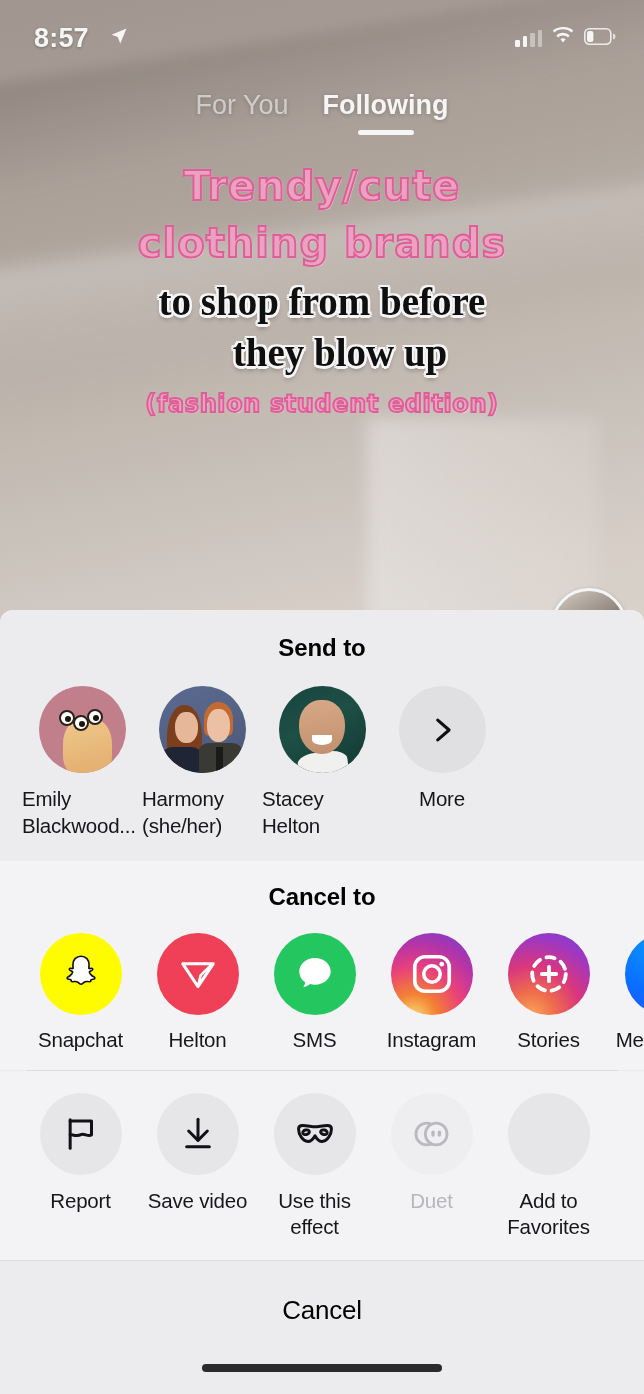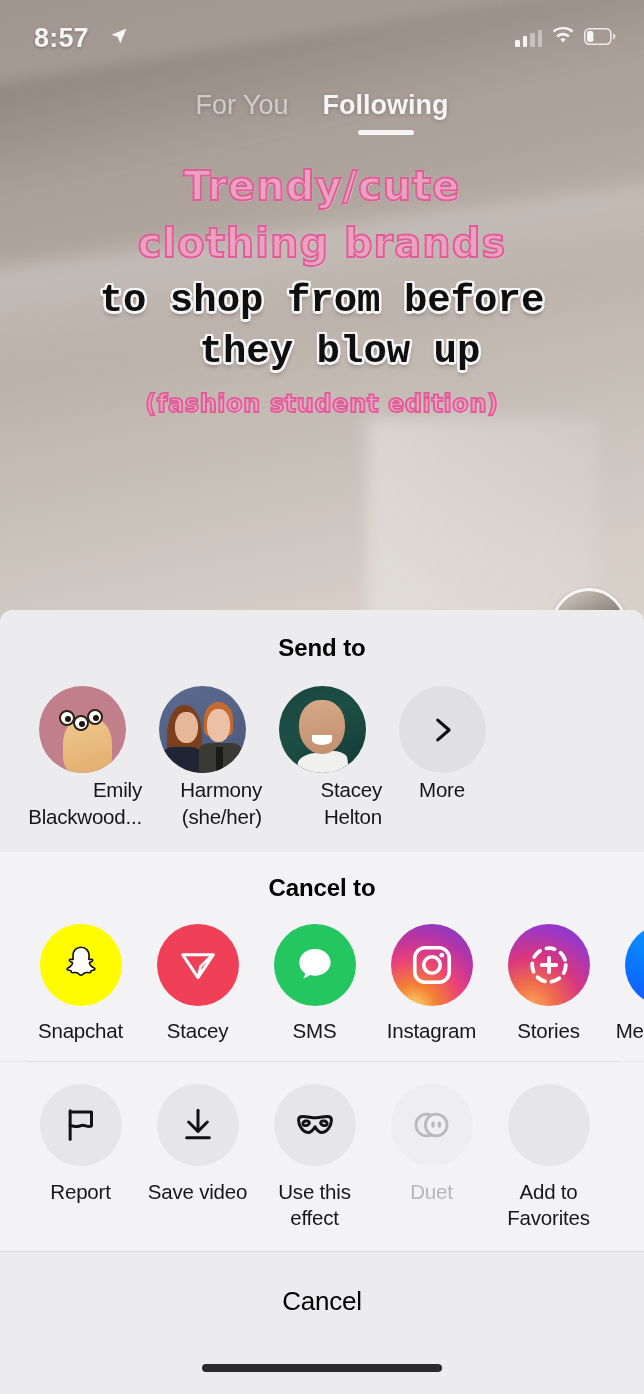--- a/index.html
+++ b/index.html
@@ -58,21 +58,21 @@
 
   
   #caption { position:absolute; top:165px; left:0; right:0; z-index:11;
     text-align:center; line-height:1.07; }
   .cap-line { display:block; }
   .cap-pink { font-family:"DejaVu Sans", sans-serif; font-weight:bold;
     font-size:40px; letter-spacing:1px; color:#f4a9c8;
     -webkit-text-stroke:2px #e8629e;
     text-shadow:0 0 2px #fff, 1px 1px 0 rgba(255,255,255,0.85); }
   .cap-pink.small { font-size:24px; letter-spacing:0.6px; }
-  .cap-black { font-family:Liberation Mono, monospace; font-weight:bold;
+  .cap-black { font-family:Liberation Serif, serif; font-weight:bold;
     font-size:39px; color:#101010; letter-spacing:0px;
     text-shadow:
       -2px -2px 0 #fff, 2px -2px 0 #fff, -2px 2px 0 #fff, 2px 2px 0 #fff,
       0 -2.5px 0 #fff, 0 2.5px 0 #fff, -2.5px 0 0 #fff, 2.5px 0 0 #fff,
       0 4px 5px rgba(0,0,0,0.35); }
   .cap-sp-1 { margin-top:14px; }
   .cap-sp-2 { margin-top:16px; }
   .cap-sp-3 { margin-top:10px;margin-left:36px; }
   .cap-sp-4 { margin-top:18px; }
 
@@ -89,22 +89,22 @@
 
   .section-title { text-align:center; font-size:24px; color:#000;
     font-weight:bold; letter-spacing:-0.1px; }
 
   
   #send-to-section { padding:24px 0 22px; background:#ececee; }
   #send-to-row { display:flex; padding:0 22px; margin-top:24px; gap:0; }
   .contact { width:120px; display:flex; flex-direction:column; align-items:center; }
   .contact-avatar { width:87px; height:87px; border-radius:50%; overflow:hidden;
     position:relative; background:#d0d0d4; }
-  .contact-name { margin-top:4px; font-size:20.5px; color:#16161a;
-    text-align:right; line-height:1.3; letter-spacing:-0.2px; }
+  .contact-name { margin-top:13px; font-size:20.5px; color:#16161a;
+    text-align:left; line-height:1.3; letter-spacing:-0.2px; }
   .more-circle { width:87px; height:87px; border-radius:50%; background:#e0e0e3;
     display:flex; align-items:center; justify-content:center; }
 
   
   .av-emily { background:#c17f8c; }
   .av-emily .blob { position:absolute; left:28%; top:36%; width:56%; height:70%;
     background:linear-gradient(165deg,#f0c98d,#e0ab6a); border-radius:44% 44% 36% 36%; }
   .av-emily .eye { position:absolute; width:16px; height:16px; border-radius:50%;
     background:#fff; border:2.5px solid #2b2117; }
   .av-emily .eye::after { content:""; position:absolute; left:4px; top:4px;
@@ -304,21 +304,21 @@
           <div class="app-label">Snapchat</div>
         </div>
 
         <div class="app-item">
           <div class="app-circle ic-message">
             <svg width="42" height="42" viewBox="0 0 24 24" fill="none" stroke="#fff" stroke-width="1.7" stroke-linejoin="round">
               <path d="M3.3 6.2h17.4L12 19.2z"></path>
               <path d="M12 19.2l1.5-6.4 6.6-6.6" stroke-width="1.5"></path>
             </svg>
           </div>
-          <div class="app-label">Stacey</div>
+          <div class="app-label">Helton</div>
         </div>
 
         <div class="app-item">
           <div class="app-circle ic-sms">
             <svg width="46" height="46" viewBox="0 0 24 24">
               <path d="M12 3.6c4.6 0 8.2 3.1 8.2 7s-3.6 7-8.2 7c-.9 0-1.8-.1-2.6-.4-.9.7-2.3 1.5-3.6 1.7.5-.7 1-1.6 1.1-2.5-1.9-1.3-3.1-3.3-3.1-5.8 0-3.9 3.6-7 8.2-7z" fill="#fff"></path>
             </svg>
           </div>
           <div class="app-label">SMS</div>
         </div>

